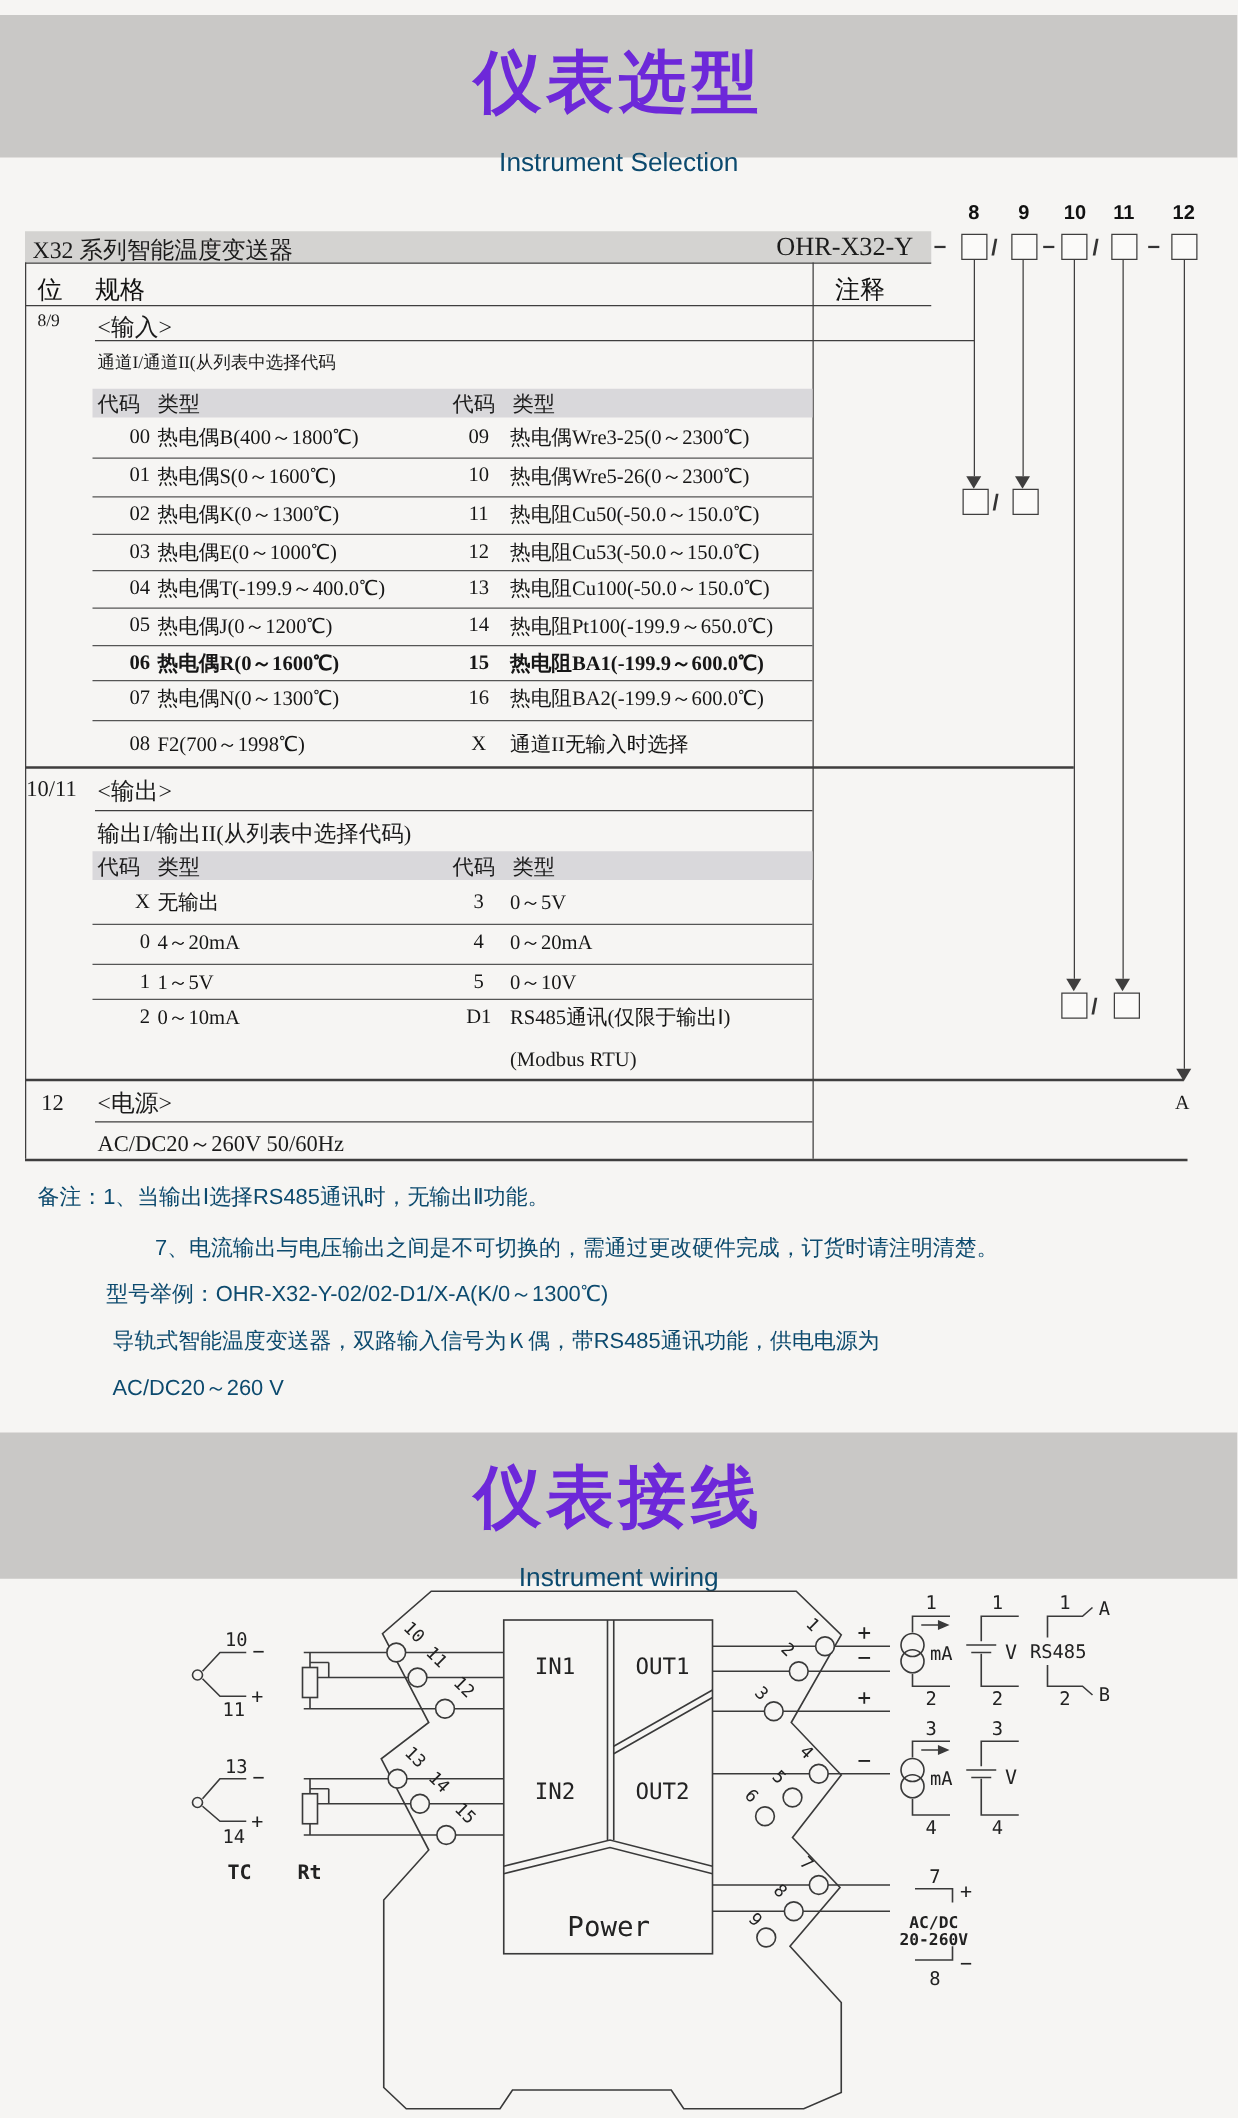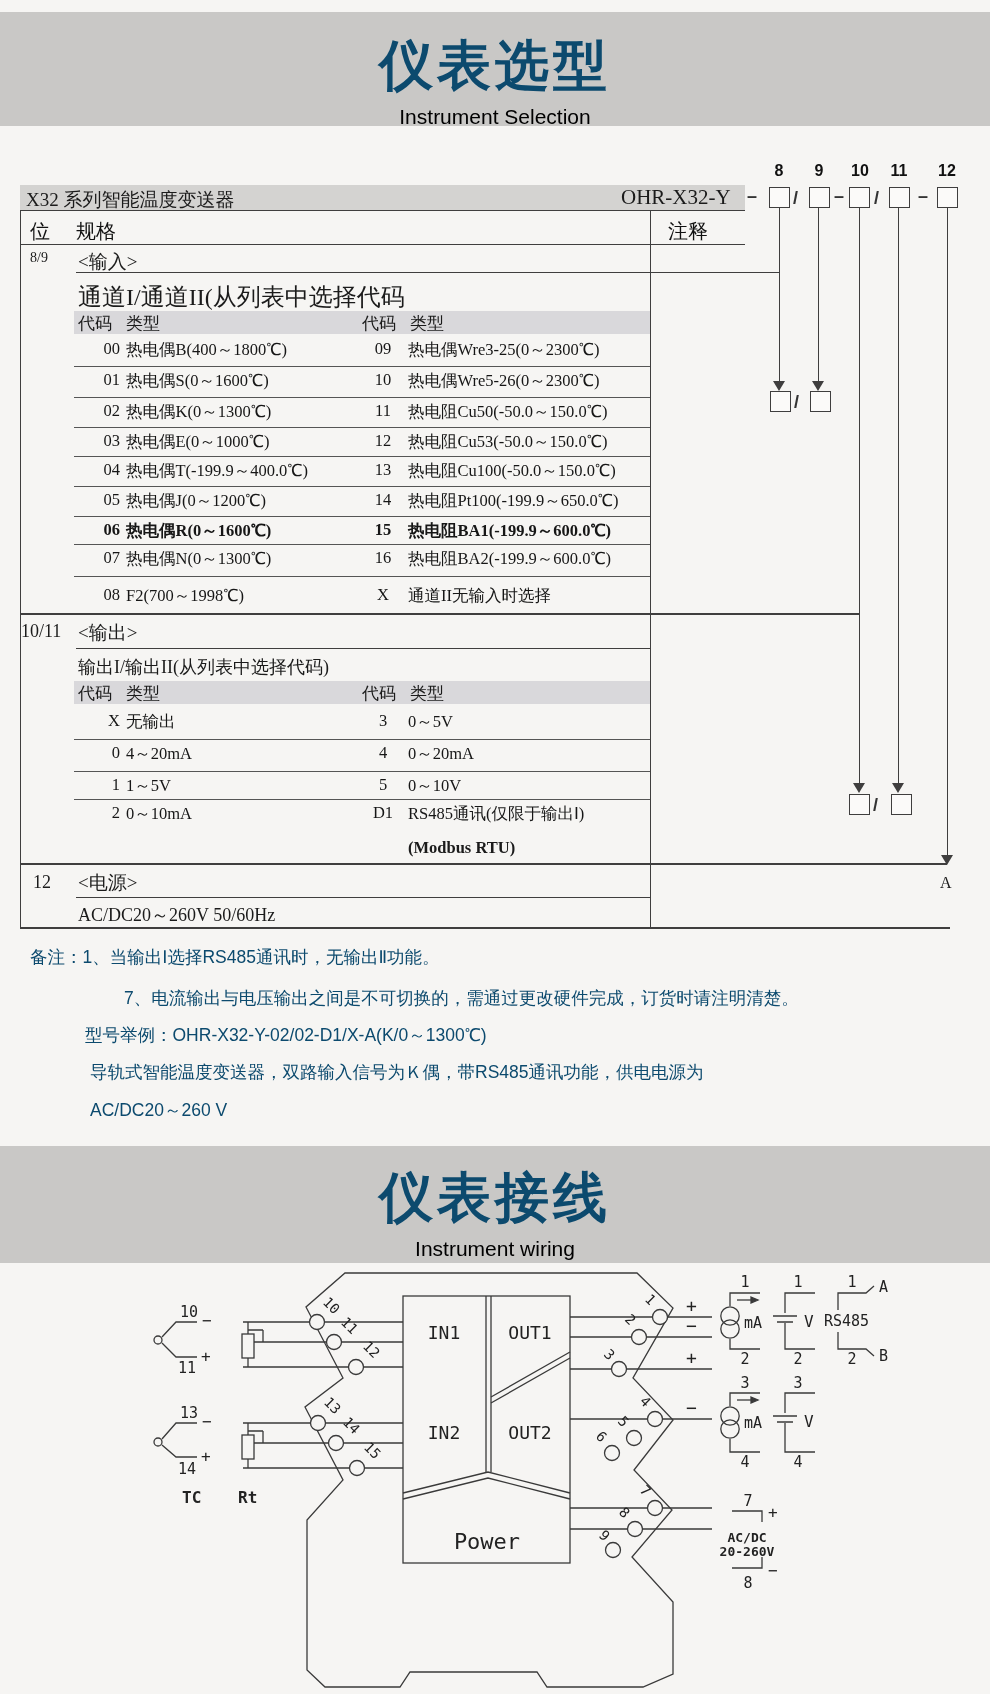--- a/index.html
+++ b/index.html
@@ -1,21 +1,21 @@
 <!DOCTYPE html>
 <html><head>
 <meta charset="utf-8">
 <style>
   html,body{margin:0;padding:0;}
   body{width:990px;height:1694px;background:#f6f5f3;font-family:"Liberation Sans",sans-serif;color:#1b1b1b;}
   .page{position:relative;width:990px;height:1694px;overflow:hidden;}
   .t{position:absolute;white-space:nowrap;}
   .band{position:absolute;left:0;width:990px;background:#c9c8c6;text-align:center;}
-  .band .zh{font-size:54px;font-weight:bold;letter-spacing:4px;color:#0c4a6e;font-family:"Liberation Sans",sans-serif;text-align:center;}
-  .band .en{font-size:21px;color:#000000;margin-top:2px;}
+  .band .zh{font-size:54px;font-weight:bold;letter-spacing:4px;color:#6d28d9;font-family:"Liberation Sans",sans-serif;text-align:center;}
+  .band .en{font-size:21px;color:#0c4a6e;margin-top:16px;}
   .ln{position:absolute;background:#3f3e3e;}
   .serif{font-family:"Liberation Serif",serif;}
   .codebox{position:absolute;width:21px;height:21px;border:1.5px solid #3f3e3e;background:#fbfaf9;box-sizing:border-box;}
   .digit{position:absolute;width:26px;text-align:center;font-size:16px;font-weight:bold;color:#111;}
   .sepch{position:absolute;font-size:18px;font-weight:bold;color:#333;}
   .grayrow{position:absolute;left:74px;width:576px;height:23px;background:#d9d8db;}
   .row{position:absolute;left:74px;width:576px;height:30px;font-family:"Liberation Serif",serif;font-size:16.5px;color:#161616;}
   .row.sep{border-bottom:1px solid #555;}
   .cc1{position:absolute;left:0;width:46px;text-align:right;top:3px;}
   .cc2{position:absolute;left:52px;top:3px;}
@@ -65,21 +65,21 @@
     <div class="ln" style="left:650px;top:210px;width:1px;height:717px;"></div>
     <div class="ln" style="left:20px;top:927px;width:930px;height:1.5px;"></div>
 
     <div class="t hdr" style="left:30px;top:218px;font-size:20px;">位</div>
     <div class="t hdr" style="left:76px;top:218px;font-size:20px;">规格</div>
     <div class="t hdr" style="left:668px;top:218px;font-size:20px;">注释</div>
 
     <div class="t serif" style="left:30px;top:250px;font-size:14px;">8/9</div>
     <div class="t serif" style="left:78px;top:249px;font-size:19px;">&lt;输入&gt;</div>
     <div class="ln" style="left:76px;top:272px;width:704px;height:1px;"></div>
-    <div class="t serif" style="left:78px;top:281px;font-size:24px;">通道I/通道II(从列表中选择代码</div>
+    <div class="t serif" style="left:78px;top:281px;font-size:14px;">通道I/通道II(从列表中选择代码</div>
 
     <div class="grayrow" style="top:311px;"></div>
     <div class="t serif" style="left:78px;top:312px;font-size:17px;">代码</div>
     <div class="t serif" style="left:126px;top:312px;font-size:17px;">类型</div>
     <div class="t serif" style="left:362px;top:312px;font-size:17px;">代码</div>
     <div class="t serif" style="left:410px;top:312px;font-size:17px;">类型</div>
 
     <div class="row sep" style="top:336px;height:30px;">
       <span class="cc1">00</span>
         <span class="cc2">热电偶B(400～1800℃)</span>
@@ -165,21 +165,21 @@
         <span class="cc2">1～5V</span>
         <span class="cc3">5</span>
         <span class="cc4">0～10V</span>
     </div>
     <div class="row" style="top:800px;height:31px;">
       <span class="cc1">2</span>
         <span class="cc2">0～10mA</span>
         <span class="cc3">D1</span>
         <span class="cc4">RS485通讯(仅限于输出Ⅰ)</span>
     </div>
-    <div class="t serif" style="left:408px;top:838px;font-size:16.5px;font-weight:bold;">(Modbus RTU)</div>
+    <div class="t serif" style="left:408px;top:838px;font-size:16.5px;">(Modbus RTU)</div>
 
     <div class="ln" style="left:20px;top:863px;width:927px;height:1.5px;"></div>
 
     <div class="t serif" style="left:33px;top:872px;font-size:18px;">12</div>
     <div class="t serif" style="left:78px;top:870px;font-size:19px;">&lt;电源&gt;</div>
     <div class="ln" style="left:76px;top:897px;width:574px;height:1px;"></div>
     <div class="t serif" style="left:78px;top:903px;font-size:18px;">AC/DC20～260V  50/60Hz</div>
 
     <div class="ln" style="left:779px;top:208px;width:1px;height:173px;"></div>
     <div class="ln" style="left:818px;top:208px;width:1px;height:173px;"></div>

